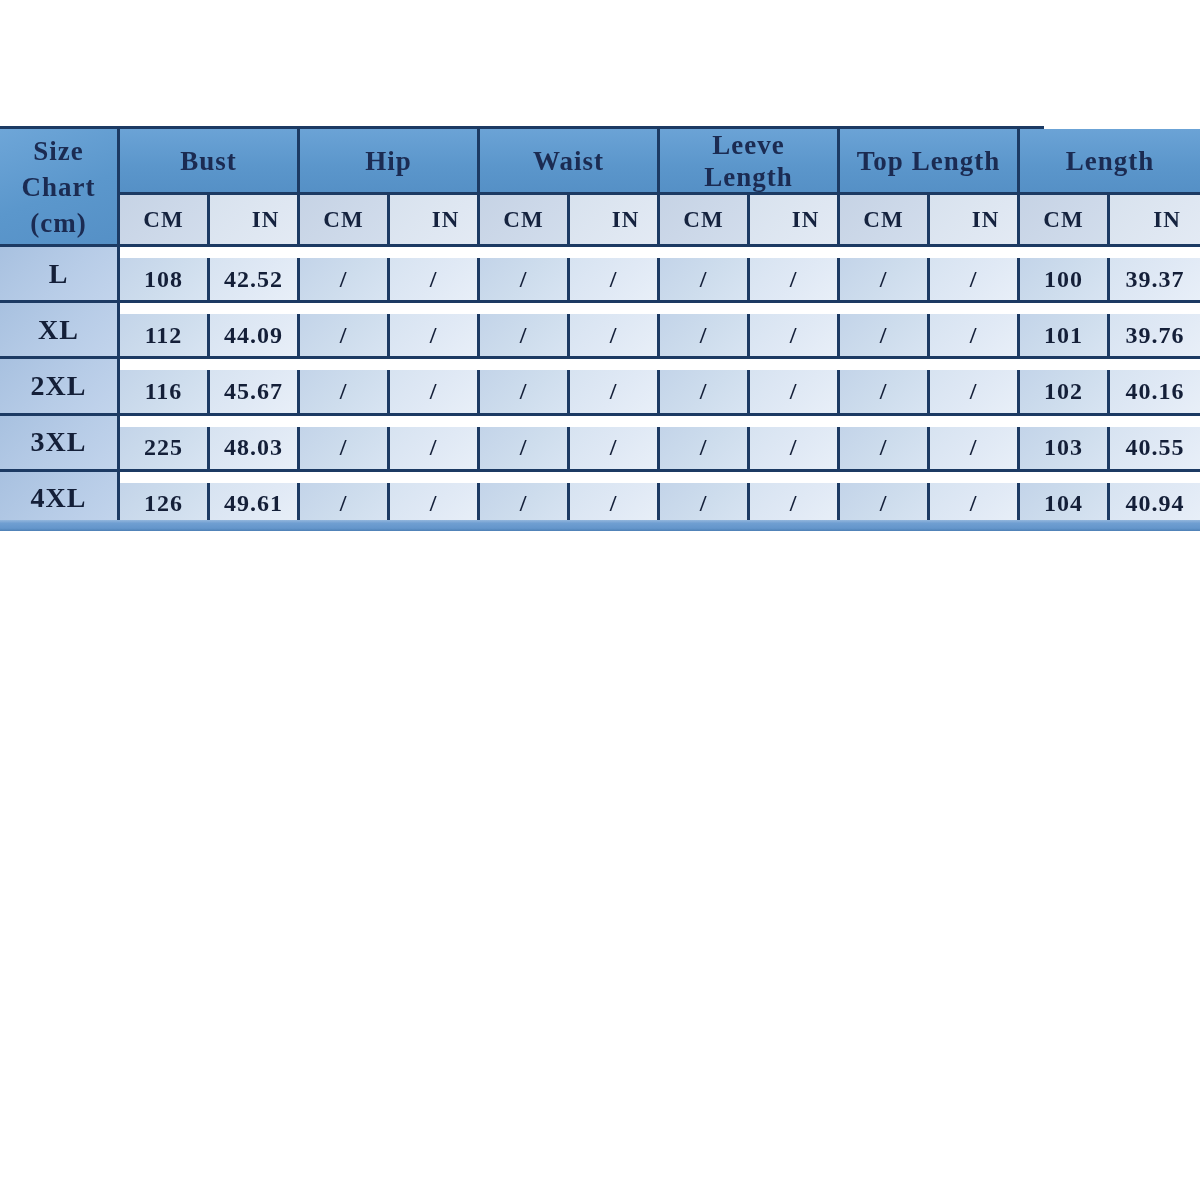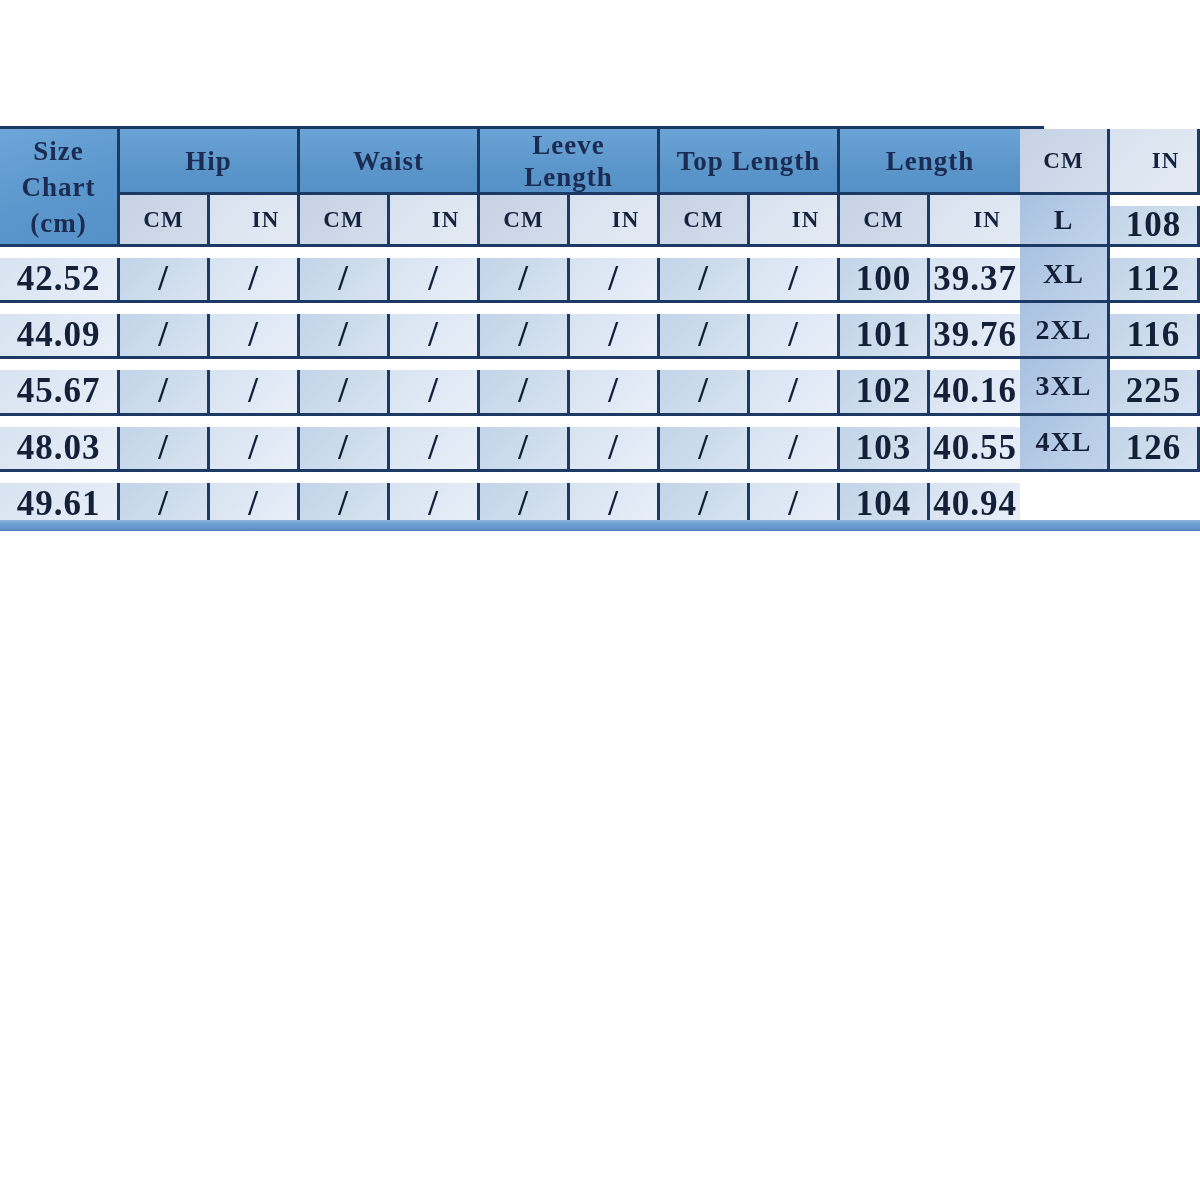--- a/index.html
+++ b/index.html
@@ -40,37 +40,38 @@
     background:linear-gradient(180deg,#6ba3d6 0%,#5b96cb 60%,#5590c6 100%);
     font-size:27px;line-height:32px;white-space:pre-line;
   }
   .unit{font-size:23px;color:#15233f;}
   .unit.cm-col{background:linear-gradient(135deg,#c6d3e5 0%,#d2ddec 100%);}
   .unit.in-col{background:linear-gradient(135deg,#d8e2ee 0%,#e3eaf4 100%);padding-left:24px;}
   .size-cell{
     font-size:28px;color:var(--data-text);
     background:linear-gradient(135deg,#a8c1e0 0%,#b7cce7 55%,#c2d4ec 100%);
   }
-  .data-cell{font-size:35px;color:var(--data-text);margin-top:11px;}
+  .data-cell{font-size:24px;color:var(--data-text);margin-top:11px;}
   .data-cell.cm-col{background:linear-gradient(135deg,#c3d4e9 0%,#cedded 55%,#d8e4f2 100%);}
   .data-cell.in-col{background:linear-gradient(135deg,#d7e3f1 0%,#e0e9f5 55%,#e8eff8 100%);text-align:right;}
   .bottom-band{
     position:absolute;top:520px;left:0;width:1200px;height:11px;
     background:linear-gradient(180deg,#93b6dc 0%,#6f9ed1 30%,#6496cb 75%,#4d7fb4 100%);
   }
 </style>
 </head>
 <body>
 
 <div class="canvas">
   <div class="size-table" id="size-table">
     <div class="cell corner">Size
 Chart
 (cm)</div>
 
+    <div class="cell group">Bust</div>
     <div class="cell group">Hip</div>
     <div class="cell group">Waist</div>
     <div class="cell group">Leeve
 Length</div>
     <div class="cell group">Top Length</div>
     <div class="cell group last-col">Length</div>
 
     <div class="cell unit cm-col">CM</div>
     <div class="cell unit in-col">IN</div>
     <div class="cell unit cm-col">CM</div>

